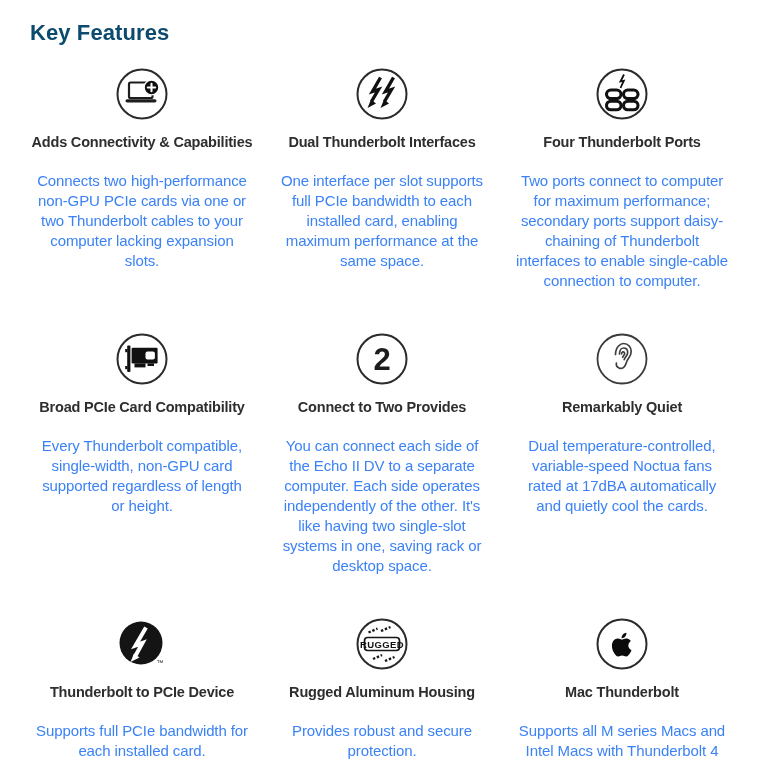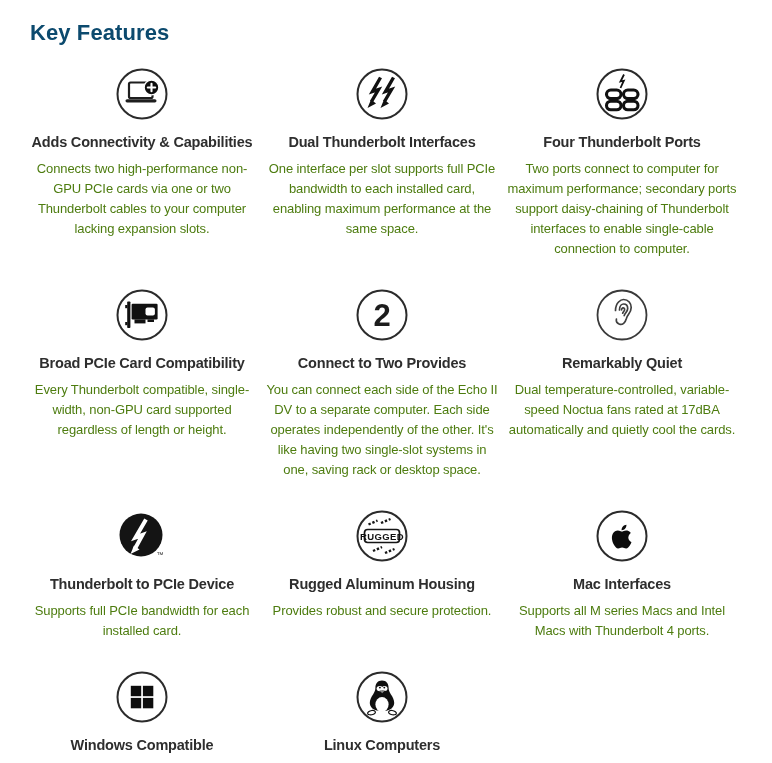--- a/index.html
+++ b/index.html
@@ -25,22 +25,22 @@
   }
   .feature .icon-wrap{
     width:52px;height:52px;margin-bottom:13px;flex:0 0 auto;
   }
   .feature h3{
     margin:0 0 8px 0;
     font-size:14.5px;font-weight:700;color:#2e2e2e;letter-spacing:-0.2px;
     line-height:1.25;
   }
   .feature p{
-    margin:0;max-width:236px;
-    font-size:13px;line-height:20px;color:#4d7c0f;letter-spacing:-0.1px;
+    margin:12px;max-width:236px;
+    font-size:15px;line-height:20px;color:#3b82f6;letter-spacing:-0.1px;
   }
   svg{display:block;}
 </style>
 </head>
 <body>
 
 <div class="page">
   <h2 class="page-title">Key Features</h2>
 
   <div class="features-grid">
@@ -169,21 +169,21 @@
     <div class="feature">
       <div class="icon-wrap">
         <svg width="52" height="52" viewBox="0 0 52 52">
           <circle cx="26" cy="26" r="24.5" fill="#fff" stroke="#2b2b2b" stroke-width="2"></circle>
           <g transform="translate(-1.5,1)">
             <path fill="#0b0b0b" d="M33.8 26.6c0-3.1 2.5-4.6 2.6-4.7-1.4-2.1-3.6-2.4-4.4-2.4-1.9-.2-3.7 1.1-4.6 1.1-.9 0-2.4-1.1-4-1.1-2 0-3.9 1.2-5 3-2.1 3.7-.5 9.1 1.5 12.1 1 1.5 2.2 3.1 3.8 3 1.5-.1 2.1-1 3.9-1s2.3 1 4 1c1.6 0 2.7-1.5 3.7-3 1.2-1.7 1.6-3.4 1.7-3.5-.1-.1-3.2-1.3-3.2-4.5z"></path>
             <path fill="#0b0b0b" d="M30.7 17.6c.8-1 1.4-2.4 1.2-3.8-1.2 0-2.6.8-3.5 1.8-.8.9-1.5 2.3-1.3 3.7 1.4.1 2.8-.7 3.6-1.7z"></path>
           </g>
         </svg>
       </div>
-      <h3>Mac Interfaces</h3>
+      <h3>Mac Thunderbolt</h3>
       <p>Supports all M series Macs and Intel Macs with Thunderbolt 4 ports.</p>
     </div>
 
     <div class="feature">
       <div class="icon-wrap">
         <svg width="52" height="52" viewBox="0 0 52 52">
           <circle cx="26" cy="26" r="24.5" fill="#fff" stroke="#2b2b2b" stroke-width="2"></circle>
           <g fill="#0d0d0d">
             <rect x="14.8" y="14.8" width="10.4" height="10.4"></rect>
             <rect x="26.9" y="14.8" width="10.4" height="10.4"></rect>

